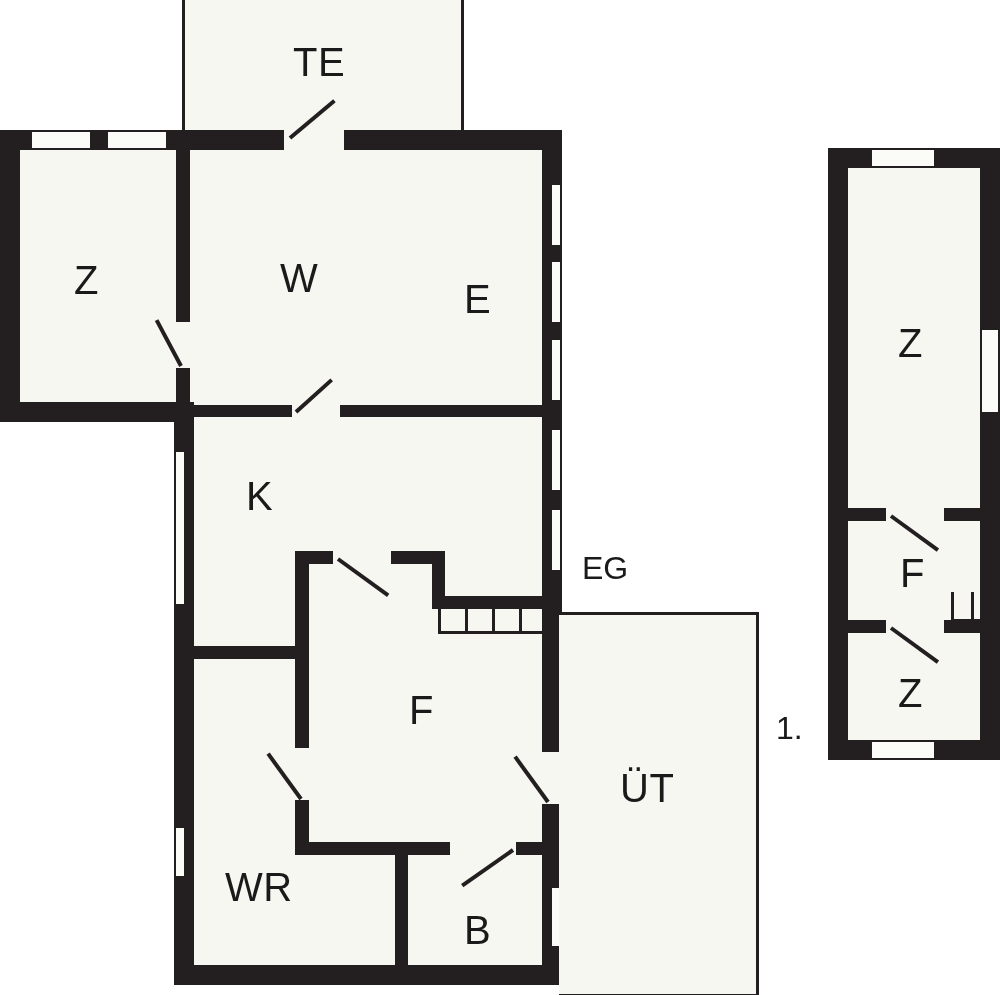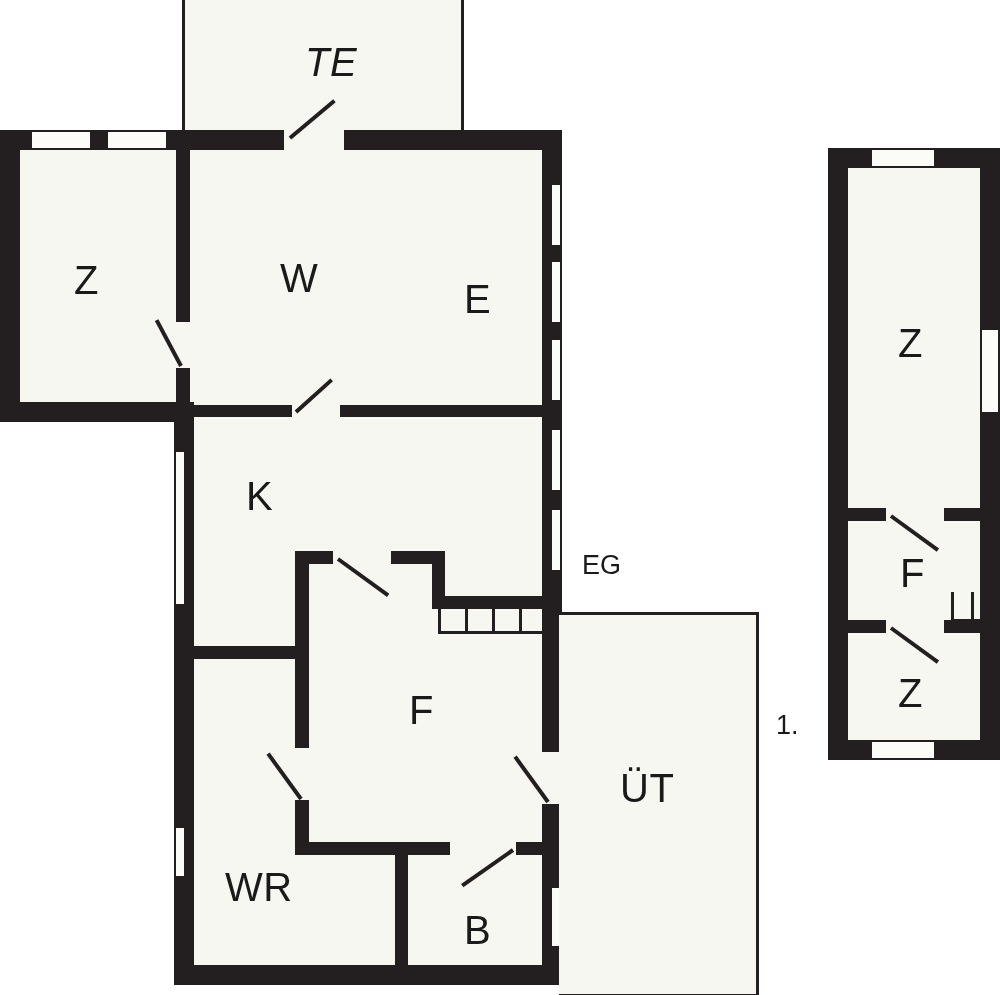--- a/index.html
+++ b/index.html
@@ -64,21 +64,21 @@
   .label {
     position: absolute;
     color: #1a1a1a;
     font-family: "Liberation Sans", sans-serif;
     font-weight: 400;
     white-space: nowrap;
     -webkit-user-select: none;
     user-select: none;
   }
   .room-label { font-size: 40px; letter-spacing: 0.5px; }
-  .floor-label { font-size: 27px; }
+  .floor-label { font-size: 32px; }
   .stairs { position: absolute; }
   .stairs .step {
     position: absolute;
     background: #231f20;
   }
 </style>
 </head>
 <body>
 
 <div id="plan">
@@ -169,21 +169,21 @@
       <div class="step" style="left:0;   top:0;  width:3px; height:30px;"></div>
       <div class="step" style="left:27px;top:0;  width:3px; height:30px;"></div>
       <div class="step" style="left:54px;top:0;  width:3px; height:30px;"></div>
       <div class="step" style="left:81px;top:0;  width:3px; height:30px;"></div>
       <div class="step" style="left:108px;top:0; width:3px; height:30px;"></div>
       <div class="step" style="left:0; top:27px; width:112px; height:3px;"></div>
     </div>
 
     <div class="thin" style="left:559px; top:612px; width:200px; height:385px; border-left:none;"></div>
 
-    <div class="label room-label" style="left:305px; top:40px;font-style:italic;">TE</div>
+    <div class="label room-label" style="left:293px; top:40px;">TE</div>
     <div class="label room-label" style="left:74px; top:258px;">Z</div>
     <div class="label room-label" style="left:280px; top:256px;">W</div>
     <div class="label room-label" style="left:464px; top:277px;">E</div>
     <div class="label room-label" style="left:246px; top:474px;">K</div>
     <div class="label room-label" style="left:409px; top:688px;">F</div>
     <div class="label room-label" style="left:225px; top:865px;">WR</div>
     <div class="label room-label" style="left:464px; top:908px;">B</div>
     <div class="label room-label" style="left:620px; top:766px;">ÜT</div>
     <div class="label floor-label" style="left:582px; top:550px;">EG</div>
   </div>

